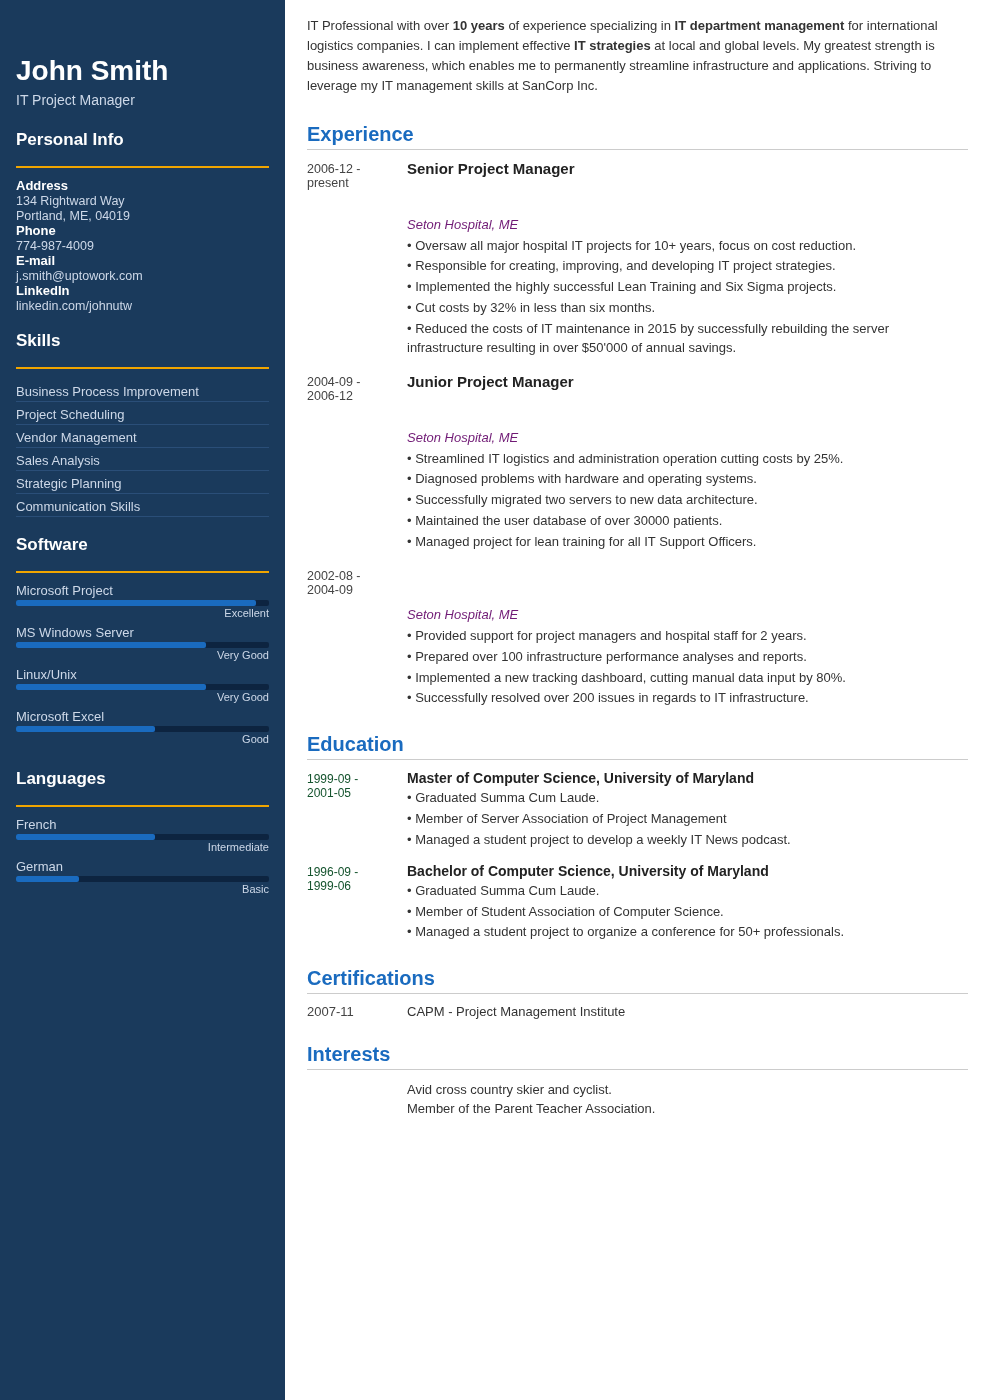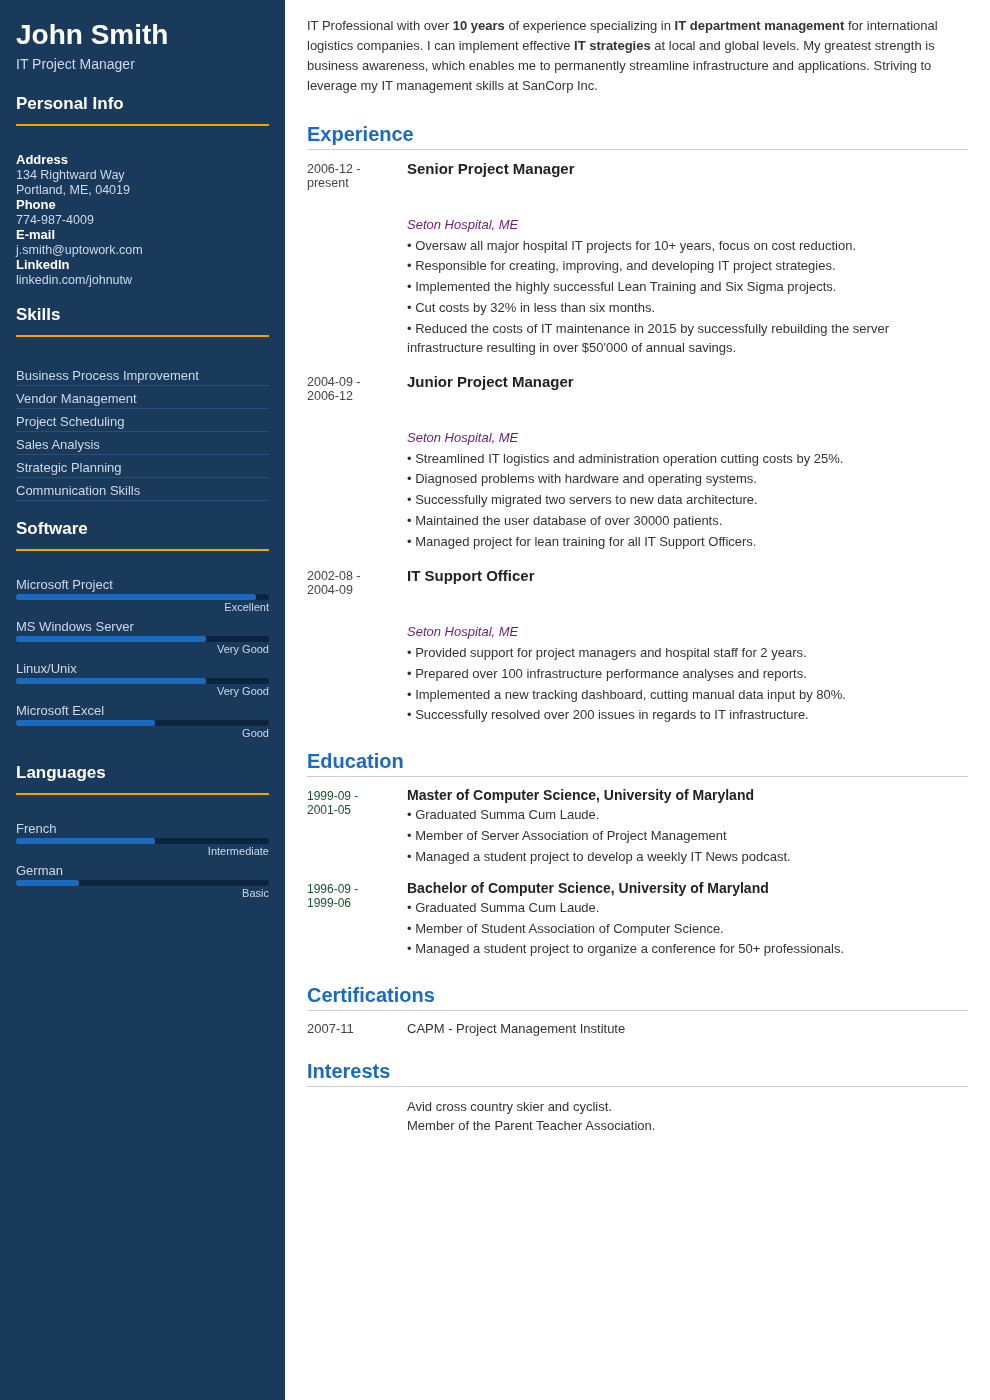--- a/index.html
+++ b/index.html
@@ -17,42 +17,43 @@
       width: 285px;
       min-width: 285px;
       background: #1a3a5c;
       color: #fff;
       padding: 0;
       min-height: 1400px;
     }
     .sidebar-header {
       background: #1a3a5c;
       padding: 18px 16px 12px 16px;
+      margin-top: 36px;
     }
     .sidebar-name {
       font-size: 28px;
       font-weight: 900;
       color: #fff;
       line-height: 1.2;
     }
     .sidebar-title {
       font-size: 14px;
       color: #cdd8e8;
       margin-top: 4px;
     }
     .sidebar-section {
       padding: 10px 16px 8px 16px;
     }
     .sidebar-section-title {
       font-size: 17px;
       font-weight: 700;
       color: #fff;
       border-bottom: 2px solid #f0a500;
-      padding-bottom: 10px;
-      margin-bottom: 26px;
+      padding-bottom: 16px;
+      margin-bottom: 10px;
     }
     .info-label {
       font-weight: 700;
       font-size: 13px;
       color: #fff;
     }
     .info-value {
       font-size: 12.5px;
       color: #cdd8e8;
       margin-top: 1px;
@@ -203,22 +204,22 @@
     <div class="info-value">774-987-4009</div>
     <div class="info-label">E-mail</div>
     <div class="info-value">j.smith@uptowork.com</div>
     <div class="info-label">LinkedIn</div>
     <div class="info-value">linkedin.com/johnutw</div>
   </div>
 
   <div class="sidebar-section">
     <div class="sidebar-section-title">Skills</div>
     <div class="skill-item">Business Process Improvement</div>
+    <div class="skill-item">Project Scheduling</div>
     <div class="skill-item">Vendor Management</div>
-    <div class="skill-item">Project Scheduling</div>
     <div class="skill-item">Sales Analysis</div>
     <div class="skill-item">Strategic Planning</div>
     <div class="skill-item">Communication Skills</div>
   </div>
 
   <div class="sidebar-section">
     <div class="sidebar-section-title">Software</div>
     <div class="software-item">
       <div class="software-name">Microsoft Project</div>
       <div class="bar-container">
@@ -301,21 +302,20 @@
         <li>Successfully migrated two servers to new data architecture.</li>
         <li>Maintained the user database of over 30000 patients.</li>
         <li>Managed project for lean training for all IT Support Officers.</li>
       </ul>
     </div>
   </div>
 
   <div class="exp-row">
     <div class="exp-date">2002-08 -<br>2004-09</div>
     <div class="exp-content">
-      <div class="exp-job-title">IT Support Officer</div>
       <div class="exp-company">Seton Hospital, ME</div>
       <ul class="exp-bullets">
         <li>Provided support for project managers and hospital staff for 2 years.</li>
         <li>Prepared over 100 infrastructure performance analyses and reports.</li>
         <li>Implemented a new tracking dashboard, cutting manual data input by 80%.</li>
         <li>Successfully resolved over 200 issues in regards to IT infrastructure.</li>
       </ul>
     </div>
   </div>
 

